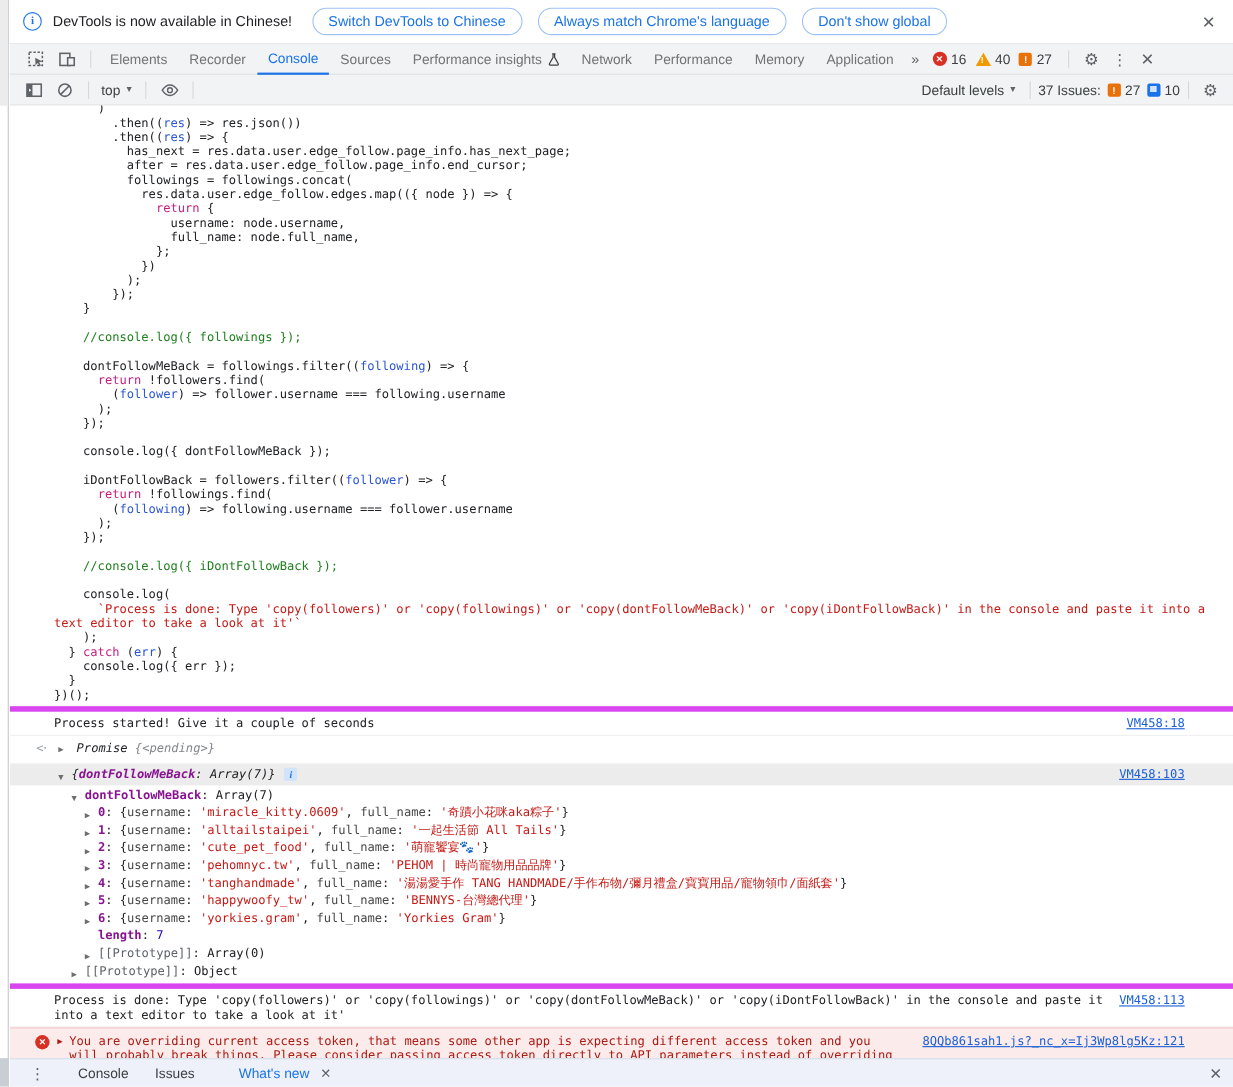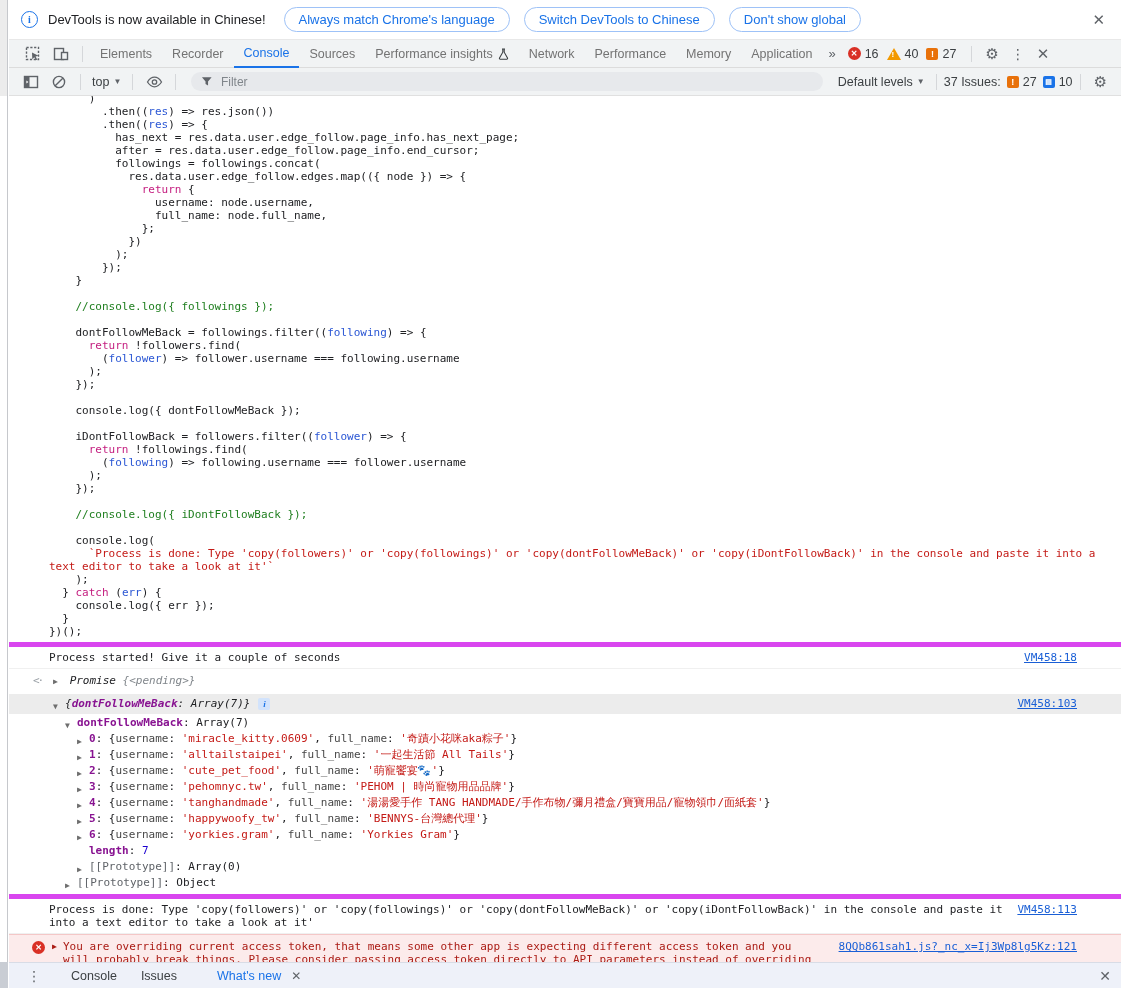--- a/index.html
+++ b/index.html
@@ -103,22 +103,22 @@
 <div class="gutter">
   <div class="gutter-top"></div>
   <div class="gutter-bottom"></div>
 </div>
 
 <div class="main">
 
   <div class="banner">
     <div class="info-icon">i</div>
     <span class="banner-text">DevTools is now available in Chinese!</span>
+    <button class="pill">Switch DevTools to Chinese</button>
     <button class="pill">Always match Chrome's language</button>
-    <button class="pill">Switch DevTools to Chinese</button>
     <button class="pill">Don't show global</button>
     <span class="close-x">✕</span>
   </div>
 
   <div class="tabbar">
     <span class="icon-btn">
       <svg width="16" height="16" viewBox="0 0 16 16">
           <rect x="1.5" y="1.5" width="12" height="12" fill="none" stroke="#5f6368" stroke-width="1.4" stroke-dasharray="2.2,1.6"></rect>
           <path d="M7 6.5 L13.5 9.8 L10.6 10.5 L12.2 13.6 L10.9 14.3 L9.3 11.2 L7.3 13.3 Z" fill="#5f6368"></path>
         </svg>
@@ -179,26 +179,20 @@
       <span class="caret-down">▼</span>
     </span>
     <span class="vdiv"></span>
     <span class="icon-btn">
       <svg width="17" height="16" viewBox="0 0 17 16">
           <path d="M1.5 8 C3.5 4.8 6 3.2 8.5 3.2 C11 3.2 13.5 4.8 15.5 8 C13.5 11.2 11 12.8 8.5 12.8 C6 12.8 3.5 11.2 1.5 8 Z" fill="none" stroke="#5f6368" stroke-width="1.3"></path>
           <circle cx="8.5" cy="8" r="2.2" fill="none" stroke="#5f6368" stroke-width="1.3"></circle>
         </svg>
     </span>
     <span class="vdiv"></span>
-    <span class="filter-pill">
-      <svg width="12" height="11" viewBox="0 0 12 11">
-          <path d="M1 1 h10 L7.3 5.4 V9.6 L4.7 8 V5.4 Z" fill="#5f6368"></path>
-        </svg>
-      <input type="text" placeholder="Filter" style="">
-    </span>
     <span class="right-group">
       <span class="ctx-select">
         <span>Default levels</span>
         <span class="caret-down">▼</span>
       </span>
       <span class="vdiv"></span>
       <span>37 Issues:</span>
       <span class="mini-sq mini-orange">!</span>
       <span class="mini-cnt">27</span>
       <span class="mini-sq mini-blue">▤</span>

